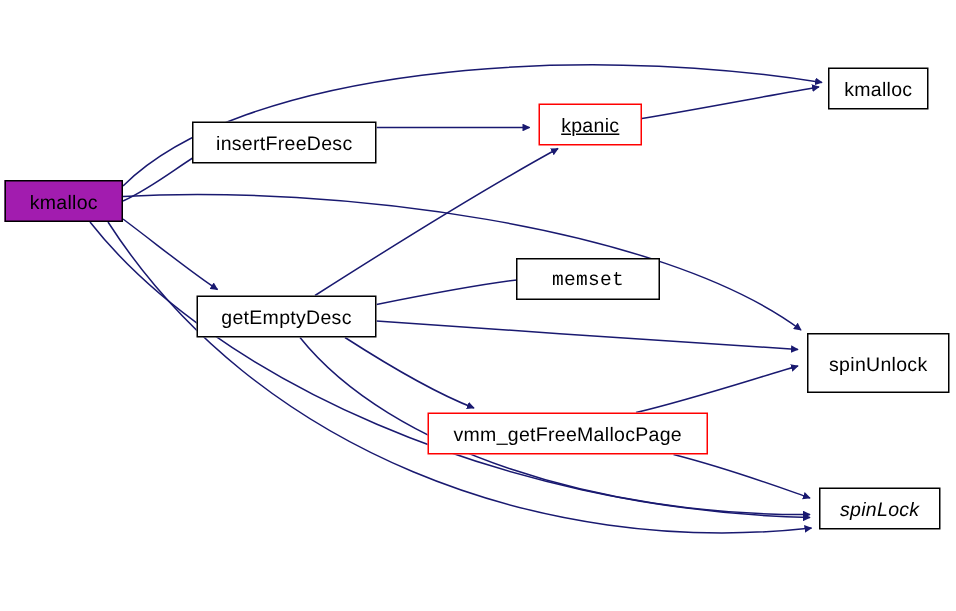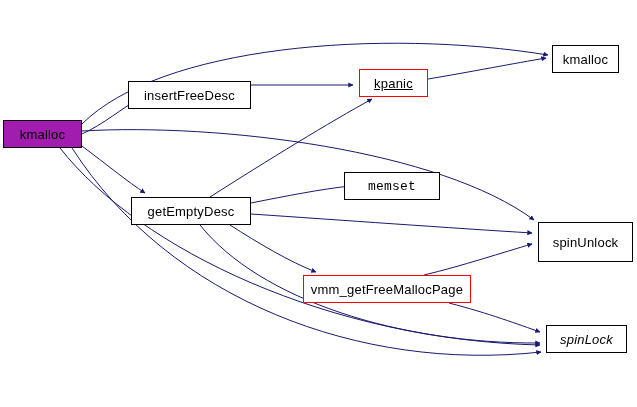--- a/index.html
+++ b/index.html
@@ -73,21 +73,21 @@
       </div>
       <div class="node" style="left: 131px; top: 197px; width: 120px; height: 28px;">
         <span class="node-label">getEmptyDesc</span>
       </div>
       <div class="node" style="left: 344px; top: 172px; width: 96px; height: 28px; font-family: Liberation Mono, monospace;">
         <span class="node-label">memset</span>
       </div>
       <div class="node" style="left: 538px; top: 222px; width: 95px; height: 40px;">
         <span class="node-label">spinUnlock</span>
       </div>
-      <div class="node external" style="left: 303px; top: 275px; width: 168px; height: 28px;">
+      <div class="node external" style="left: 285px; top: 275px; width: 187px; height: 28px;">
         <span class="node-label">vmm_getFreeMallocPage</span>
       </div>
       <div class="node" style="left: 546px; top: 325px; width: 81px; height: 28px; font-style: italic;">
         <span class="node-label">spinLock</span>
       </div>
     </div>
 
 </div>
 
 </body></html>

